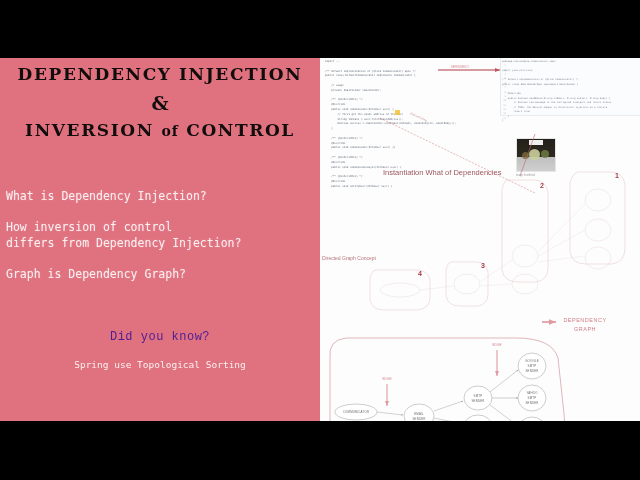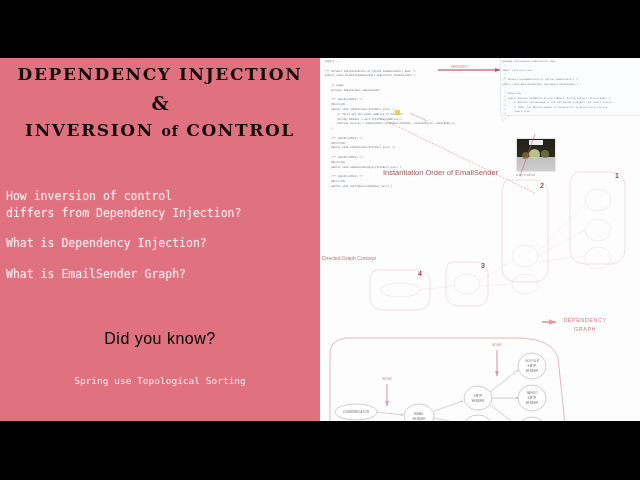--- a/index.html
+++ b/index.html
@@ -67,34 +67,33 @@
     line-height: 1.45;
     text-shadow: 0 0 2px rgba(255,255,255,.25);
   }
   .q { margin-bottom: 14px; }
   .q .l2 { display: block; }
 
   .didyouknow {
     position: absolute;
     left: 0; right: 0; top: 272px;
     text-align: center;
-    font-family: Liberation Sans, sans-serif;
-    font-size: 16px;
-    color: #000000;
+    font-family: Liberation Mono, monospace;
+    font-size: 12px;
+    color: #4c1d95;
     letter-spacing: .5px;
   }
   .fact {
     position: absolute;
     left: 20px; right: 20px; top: 300px;
     text-align: center;
     font-family: "DejaVu Sans Mono", monospace;
     font-size: 9.5px;
     color: #fcf1f1;
     line-height: 1.5;
-    margin-top: 16px;
   }
 
   
   #right {
     width: 320px; height: 100%;
     background: #fdfdfd;
     position: relative;
     overflow: hidden;
   }
   #right .board { position: absolute; inset: 0; }
@@ -241,28 +240,28 @@
     <div id="left">
 
       <div class="title-block">
         <div class="title-line">Dependency Injection</div>
         <div class="title-amp">&amp;</div>
         <div class="title-line"><span>Inversion</span> <span class="of">of</span> <span>Control</span></div>
       </div>
 
       <div class="questions">
         <div class="q">
+          <span>What is Dependency Injection?</span>
+        </div>
+        <div class="q">
           <span>How inversion of control</span>
           <span class="l2">differs from Dependency Injection?</span>
         </div>
         <div class="q">
-          <span>What is Dependency Injection?</span>
-        </div>
-        <div class="q">
-          <span>What is EmailSender Graph?</span>
+          <span>Graph is Dependency Graph?</span>
         </div>
       </div>
 
       <div class="didyouknow">Did you know?</div>
 
       <div class="fact">
         <div>Spring use Topological Sorting</div>
       </div>
     </div>
 
@@ -328,21 +327,21 @@
 }</div>
 
         <div class="thumb">
           <div class="tag"></div>
           <div class="blob1"></div>
           <div class="blob2"></div>
           <div class="blob3"></div>
         </div>
         <div class="thumbcap">image thumbnail</div>
 
-        <div class="lbl lbl-instantiation">Instantiation Order of EmailSender</div>
+        <div class="lbl lbl-instantiation">Instantiation What of Dependencies</div>
         <div class="lbl lbl-directed">Directed Graph Concept</div>
         <div class="lbl lbl-depgraph">
           <span>DEPENDENCY</span><br>
           <span>GRAPH</span>
         </div>
 
         <svg class="overlay" viewBox="0 0 320 363">
           <defs>
             <marker id="ah" markerWidth="5" markerHeight="5" refX="4" refY="1.6" orient="auto">
               <path d="M0,0 L4,1.6 L0,3.2 z" fill="#9b9b9b"></path>

